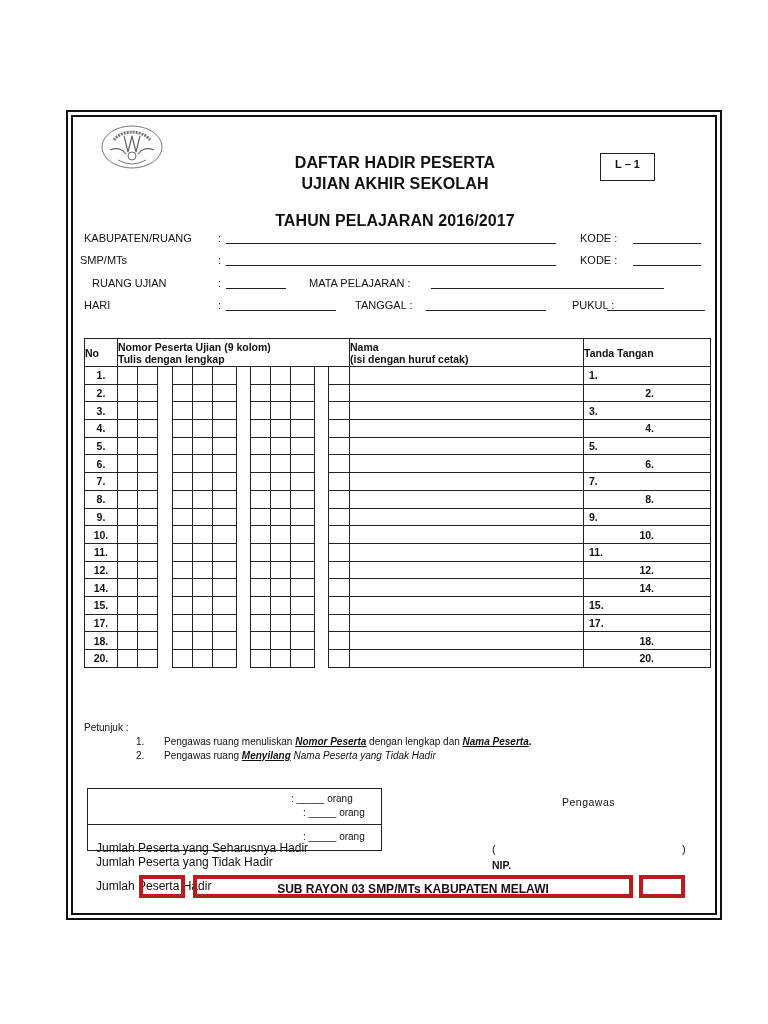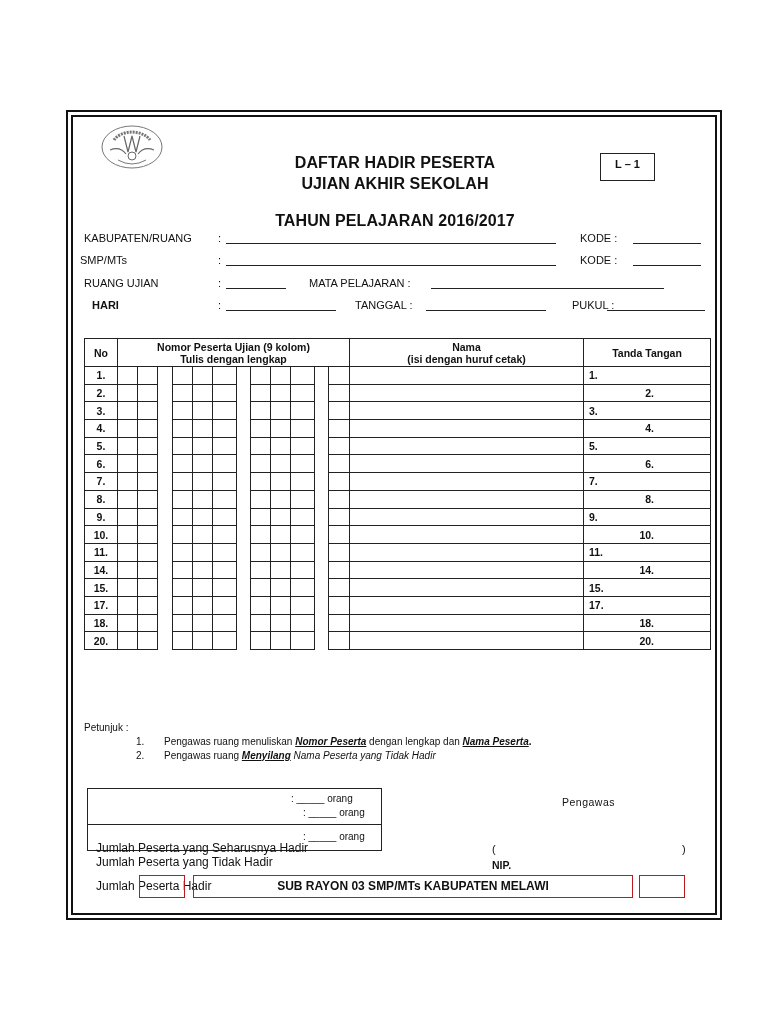--- a/index.html
+++ b/index.html
@@ -14,21 +14,21 @@
   .title { position: absolute; left: 200px; width: 390px; text-align: center; font-weight: bold; font-size: 16px; letter-spacing: 0.1px; }
   .t1 { top: 154px; } .t2 { top: 175px; } .t3 { top: 212px; }
 
   .code-box { position: absolute; left: 600px; top: 153px; width: 55px; height: 28px; border: 1px solid #222; font-weight: bold; font-size: 11px; text-align: center; line-height: 21px; }
 
   .field { position: absolute; font-size: 11px; white-space: nowrap; }
   .line { position: absolute; border-bottom: 1px solid #222; height: 0; }
 
   table.grid { position: absolute; left: 84px; top: 338px; border-collapse: collapse; table-layout: fixed; }
   table.grid td, table.grid th { border: 1px solid #222; font-size: 10.5px; height: 17.7px; padding: 0; }
-  table.grid th { font-weight: bold; height: 28px; text-align: center; line-height: 12px; margin-left: 44px; }
+  table.grid th { font-weight: bold; height: 28px; text-align: left; line-height: 12px; margin-left: 44px; }
   table.grid th.normal { font-weight: normal; }
   td.no { font-weight: bold; text-align: center; }
   td.gap { border-top: none !important; border-bottom: none !important; }
   td.sig-odd { text-align: left; padding-left: 5px !important; font-weight: bold; }
   td.sig-even { text-align: right; padding-right: 56px !important; font-weight: bold; }
 
   .petunjuk { position: absolute; left: 84px; top: 722px; font-size: 10px; }
   .instr { position: absolute; font-size: 10px; white-space: nowrap; }
   .instr .num { position: absolute; left: 0; }
   .instr .txt { position: absolute; left: 28px; }
@@ -38,21 +38,21 @@
   .summary { position: absolute; left: 87px; top: 788px; width: 295px; height: 63px; border: 1px solid #222; }
   .summary .divider { position: absolute; left: 0; top: 35px; width: 100%; border-top: 1px solid #222; }
   .sum-row { position: absolute; left: 8px; font-size: 12px; white-space: nowrap; margin-top: 48px; }
   .sum-val { position: absolute; left: 215px; font-size: 10px; white-space: nowrap; }
 
   .pengawas { position: absolute; left: 562px; top: 796px; font-size: 10.5px; letter-spacing: 0.5px; }
   .paren-l { position: absolute; left: 492px; top: 843px; font-size: 11px; }
   .paren-r { position: absolute; left: 682px; top: 843px; font-size: 11px; }
   .nip { position: absolute; left: 492px; top: 859px; font-size: 10.5px; font-weight: bold; }
 
-  .foot-box { position: absolute; border: 1px solid #b91c1c; height: 23px; top: 875px; }
+  .foot-box { position: absolute; border: 4px solid #b91c1c; height: 23px; top: 875px; }
   .foot-left { left: 139px; width: 46px; }
   .foot-mid { left: 193px; width: 440px; text-align: center; font-weight: bold; font-size: 12px; line-height: 21px; }
   .foot-right { left: 639px; width: 46px; }
 </style>
 </head>
 <body>
 
 <div class="frame-outer"></div>
 <div class="frame-inner"></div>
 
@@ -75,27 +75,27 @@
 <div class="line" style="left:226px; top:243px; width:330px;"></div>
 <div class="field" style="left:580px; top:232px;">KODE  :</div>
 <div class="line" style="left:633px; top:243px; width:68px;"></div>
 
 <div class="field" style="left:80px; top:254px;">SMP/MTs</div>
 <div class="field" style="left:218px; top:254px;">:</div>
 <div class="line" style="left:226px; top:265px; width:330px;"></div>
 <div class="field" style="left:580px; top:254px;">KODE  :</div>
 <div class="line" style="left:633px; top:265px; width:68px;"></div>
 
-<div class="field" style="left:84px; top:277px;">RUANG UJIAN</div>
+<div class="field" style="left:92px; top:277px;">RUANG UJIAN</div>
 <div class="field" style="left:218px; top:277px;">:</div>
 <div class="line" style="left:226px; top:288px; width:60px;"></div>
 <div class="field" style="left:309px; top:277px;">MATA PELAJARAN :</div>
 <div class="line" style="left:431px; top:288px; width:233px;"></div>
 
-<div class="field" style="left:92px; top:299px;font-weight:bold;">HARI</div>
+<div class="field" style="left:84px; top:299px;">HARI</div>
 <div class="field" style="left:218px; top:299px;">:</div>
 <div class="line" style="left:226px; top:310px; width:110px;"></div>
 <div class="field" style="left:355px; top:299px;">TANGGAL :</div>
 <div class="line" style="left:426px; top:310px; width:120px;"></div>
 <div class="field" style="left:572px; top:299px;">PUKUL :</div>
 <div class="line" style="left:607px; top:310px; width:98px;"></div>
 
 <table class="grid">
   <colgroup>
     <col style="width:33px">
@@ -310,20 +310,37 @@
         <td class="gap"></td>
         <td></td>
         <td></td>
         <td></td>
         <td class="gap"></td>
         <td></td>
         <td></td>
         <td class="sig-odd">11.</td>
       </tr>
       <tr>
+        <td class="no">12.</td>
+        <td></td>
+        <td></td>
+        <td class="gap"></td>
+        <td></td>
+        <td></td>
+        <td></td>
+        <td class="gap"></td>
+        <td></td>
+        <td></td>
+        <td></td>
+        <td class="gap"></td>
+        <td></td>
+        <td></td>
+        <td class="sig-even">12.</td>
+      </tr>
+      <tr>
         <td class="no">14.</td>
         <td></td>
         <td></td>
         <td class="gap"></td>
         <td></td>
         <td></td>
         <td></td>
         <td class="gap"></td>
         <td></td>
         <td></td>

